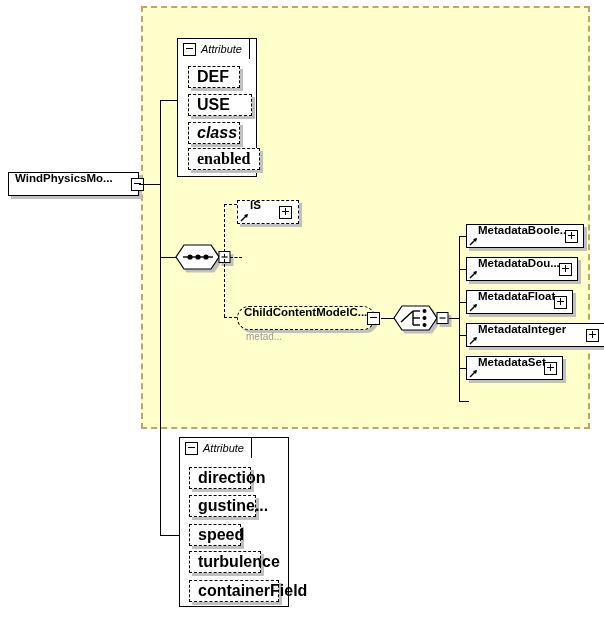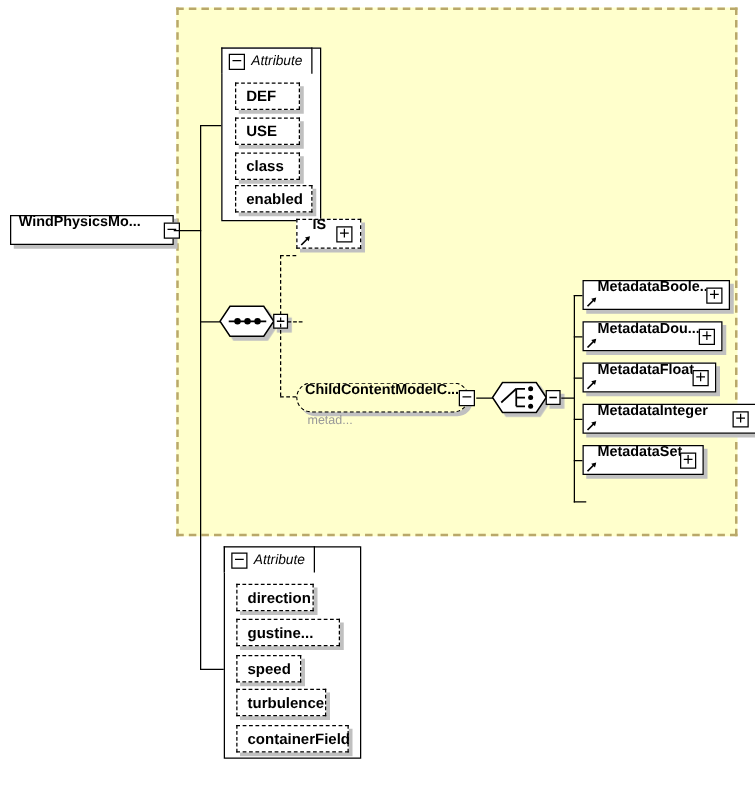--- a/index.html
+++ b/index.html
@@ -87,21 +87,21 @@
     position:absolute;
     height:22px;
     background:#ffffff;
     border:1px dashed #000;
     box-sizing:border-box;
     box-shadow:3px 3px 0 #c0c0c0;
     display:flex;align-items:center;
     padding:0 8px;
     white-space:nowrap;
   }
-  .attr-item .lbl{font-size:12px;font-weight:bold;color:#000;}
+  .attr-item .lbl{font-size:16px;font-weight:bold;color:#000;}
 
   
   .ln{position:absolute;background:#000;}
   .ln.h{height:1px;}
   .ln.v{width:1px;}
   .dln{position:absolute;}
   .dln.h{height:0;border-top:1px dashed #000;}
   .dln.v{width:0;border-left:1px dashed #000;}
 
   
@@ -141,48 +141,48 @@
 
   <div class="attr-panel" style="left:177px;top:38px;width:80px;height:139px;">
     <div class="attr-tab">
       <span class="exp"></span>
       <span class="t">Attribute</span>
     </div>
   </div>
   <div class="attr-item" style="left:188px;top:66px;width:52px;">
     <span class="lbl">DEF</span>
   </div>
-  <div class="attr-item" style="left:188px;top:94px;width:52px;">
+  <div class="attr-item" style="left:188px;top:94px;width:64px;">
     <span class="lbl">USE</span>
   </div>
-  <div class="attr-item" style="left:188px;top:122px;width:52px;">
+  <div class="attr-item" style="left:188px;top:122px;width:52px;font-style:italic;">
     <span class="lbl">class</span>
   </div>
-  <div class="attr-item" style="left:188px;top:148px;width:62px;">
+  <div class="attr-item" style="left:188px;top:148px;width:72px;font-family:Liberation Serif, serif;">
     <span class="lbl">enabled</span>
   </div>
 
   <div class="comp" style="left:175px;top:244px;">
     <svg width="56" height="26" viewBox="0 0 56 26">
       <polygon points="9,1 36,1 44,13 36,25 9,25 1,13" fill="#ffffff" stroke="#000000" stroke-width="1.2"></polygon>
       <line x1="8" y1="13" x2="38" y2="13" stroke="#000000" stroke-width="1.4"></line>
       <circle cx="15" cy="13" r="2.6" fill="#000000"></circle>
       <circle cx="23" cy="13" r="2.6" fill="#000000"></circle>
       <circle cx="31" cy="13" r="2.6" fill="#000000"></circle>
       <rect x="44" y="7.5" width="11" height="11" fill="#ffffff" stroke="#000000" stroke-width="1"></rect>
       <line x1="46.5" y1="13" x2="52.5" y2="13" stroke="#000000" stroke-width="1.2"></line>
     </svg>
   </div>
 
   <div class="dln h" style="left:230px;top:257px;width:12px;"></div>
   <div class="dln v" style="left:224px;top:204px;height:113px;"></div>
   <div class="dln h" style="left:224px;top:204px;width:13px;"></div>
   <div class="dln h" style="left:224px;top:317px;width:13px;"></div>
 
-  <div class="elem dashed" style="left:237px;top:175px;width:52px;align-items:flex-end;">
+  <div class="elem dashed" style="left:237px;top:200px;width:62px;align-items:flex-end;">
     <svg class="refarrow" viewBox="0 0 9 9">
       <line x1="1" y1="8" x2="7" y2="2" stroke="#000" stroke-width="1.4"></line>
       <polygon points="8,1 4,2 7,5" fill="#000"></polygon>
     </svg>
     <span class="lbl" style="margin-left:6px;">IS</span>
     <span class="exp plus exp-edge" style="right:6px;"></span>
   </div>
 
   <div class="elem rounded" style="left:237px;top:306px;width:138px;">
     <span class="lbl">ChildContentModelC...</span>
@@ -265,21 +265,21 @@
 
   <div class="attr-panel" style="left:179px;top:437px;width:110px;height:170px;">
     <div class="attr-tab">
       <span class="exp"></span>
       <span class="t">Attribute</span>
     </div>
   </div>
   <div class="attr-item" style="left:189px;top:467px;width:62px;">
     <span class="lbl">direction</span>
   </div>
-  <div class="attr-item" style="left:189px;top:495px;width:83px;">
+  <div class="attr-item" style="left:189px;top:495px;width:67px;">
     <span class="lbl">gustine...</span>
   </div>
   <div class="attr-item" style="left:189px;top:524px;width:52px;">
     <span class="lbl">speed</span>
   </div>
   <div class="attr-item" style="left:189px;top:580px;width:90px;">
     <span class="lbl">containerField</span>
   </div>
   <div class="attr-item" style="left:189px;top:551px;width:72px;">
     <span class="lbl">turbulence</span>

